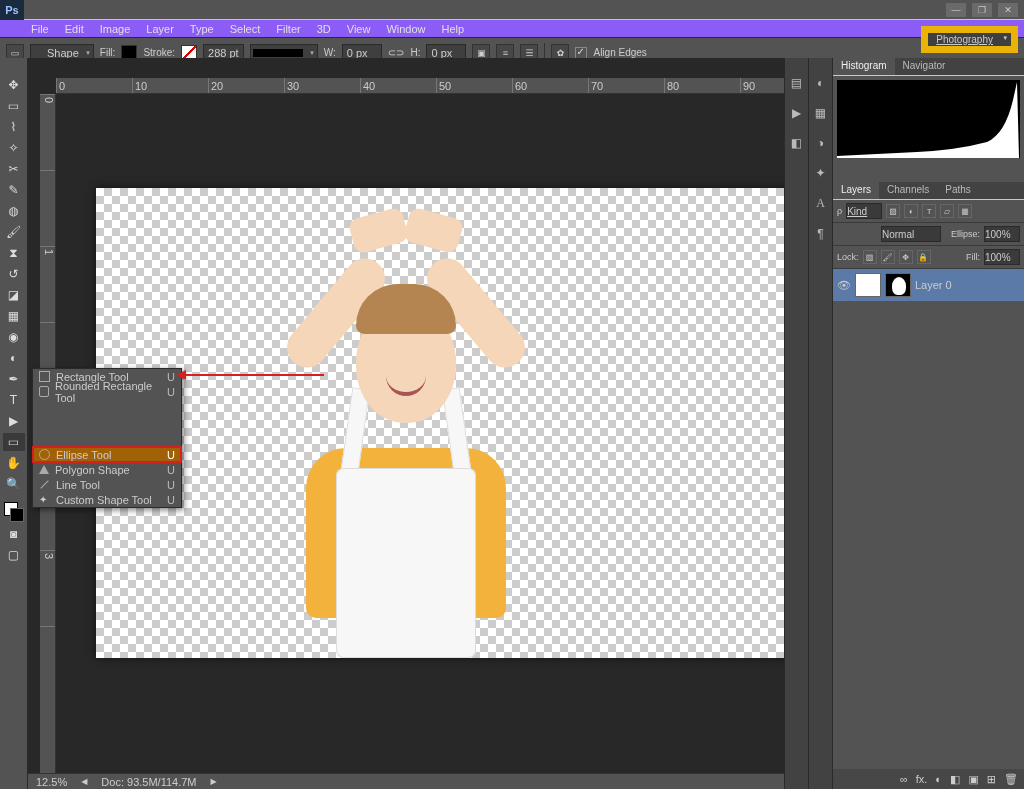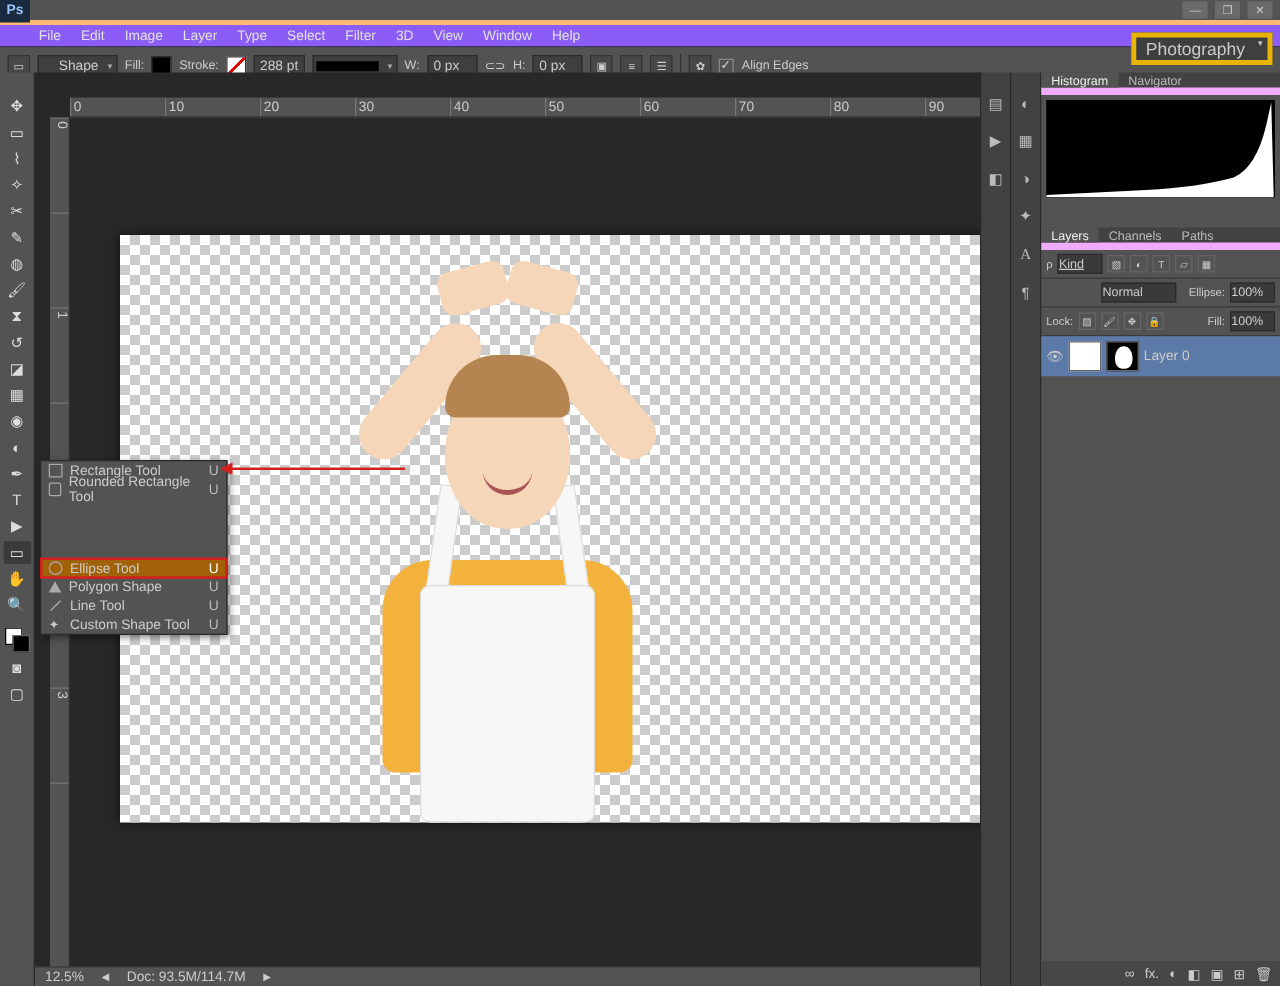--- a/index.html
+++ b/index.html
@@ -1,19 +1,19 @@
 <!DOCTYPE html>
 <html><head>
 <meta charset="utf-8">
 <style>
 * { margin:0; padding:0; box-sizing:border-box; font-family:"Segoe UI",Tahoma,sans-serif; font-size:11px; color:#ccc; user-select:none; }
 body { background:#535353; width:1024px; height:789px; overflow:hidden; position:relative; }
 
 
-.titlebar { height:20px; background:#535353; display:flex; align-items:center; border-bottom:4px solid #fdba74; }
+.titlebar { height:20px; background:#535353; display:flex; align-items:center; border-bottom:1px solid #fdba74; }
 .titlebar .logo { width:24px; height:20px; display:flex; align-items:center; justify-content:center; background:#1a2a3f; }
 .titlebar .logo span { font-weight:bold; font-size:11px; color:#9cc6ff; }
 .winbtns { margin-left:auto; display:flex; gap:6px; padding-right:6px; }
 .winbtn { width:20px; height:14px; background:#6a6a6a; display:flex; align-items:center; justify-content:center; font-size:9px; }
 
 
 .menubar { height:18px; background:#8b5cf6; display:flex; align-items:center; padding-left:24px; gap:2px; border-bottom:1px solid #2a2a2a; }
 .menubar span { padding:1px 7px; color:#e0e0e0; font-size:11px; }
 
 
@@ -86,38 +86,38 @@
 .ctx .item.sel .k{color:#fff;}
 .redarrow{position:absolute;top:374px;left:184px;width:140px;height:2px;background:#d52020;z-index:51;}
 .redarrow::before{content:"";position:absolute;left:-8px;top:-4px;border-right:10px solid #d52020;border-top:5px solid transparent;border-bottom:5px solid transparent;}
 
 
 .rstrip { width:24px; background:#424242; border-left:1px solid #2a2a2a; display:flex; flex-direction:column; align-items:center; padding-top:18px; gap:16px;}
 .rstrip span{font-size:12px;color:#bbb;}
 
 
 .rpan { width:192px; background:#535353; border-left:1px solid #2a2a2a; display:flex; flex-direction:column;}
-.paneltabs{display:flex;background:#424242;height:18px;border-bottom:6px solid #f0abfc;}
+.paneltabs{display:flex;background:#424242;height:18px;border-bottom:1px solid #f0abfc;}
 .paneltabs span{padding:2px 8px;font-size:10px;color:#bbb;}
 .paneltabs span.act{background:#535353;color:#eee;}
 .histogram{height:78px;background:#000;margin:4px;position:relative;overflow:hidden;}
 .histogram svg{position:absolute;bottom:0;left:0;}
 .layersbody{flex:1;display:flex;flex-direction:column;}
 .lopts{display:flex;align-items:center;gap:4px;padding:3px 4px;border-bottom:1px solid #3a3a3a;}
 .lopts .mini{width:14px;height:14px;border:1px solid #666;font-size:8px;display:flex;align-items:center;justify-content:center;}
 .lopts input{background:#3a3a3a;border:1px solid #2a2a2a;color:#ccc;font-size:10px;height:16px;}
 .layerrow{display:flex;align-items:center;height:32px;background:#5b7aa8;padding:0 4px;gap:4px;}
 .layerrow .eye{width:14px;font-size:11px;}
 .layerrow .thumb{width:26px;height:24px;background:#fff;border:1px solid #666;}
 .layerrow .mask{width:26px;height:24px;background:#000;border:1px solid #666;position:relative;}
 .layerrow .mask::after{content:"";position:absolute;left:6px;top:3px;width:14px;height:18px;background:#fff;border-radius:50% 50% 40% 40%;}
 .layfoot{margin-top:auto;height:20px;background:#474747;display:flex;align-items:center;justify-content:flex-end;gap:8px;padding:0 6px;font-size:9px;color:#aaa;}
 
 
-.workspace{position:absolute;top:26px;right:6px;background:#3f3f3f;border:4px solid #eab308;padding:1px 18px 1px 8px;font-size:14px;}
+.workspace{position:absolute;top:26px;right:6px;background:#3f3f3f;border:7px solid #eab308;padding:1px 18px 1px 8px;font-size:10px;text-decoration:underline;}
 .workspace::after{content:"▾";position:absolute;right:4px;font-size:7px;}
 </style>
 </head>
 <body>
 
 <div class="titlebar">
   <div class="logo">
       <span>Ps</span>
     </div>
   <div class="winbtns">

